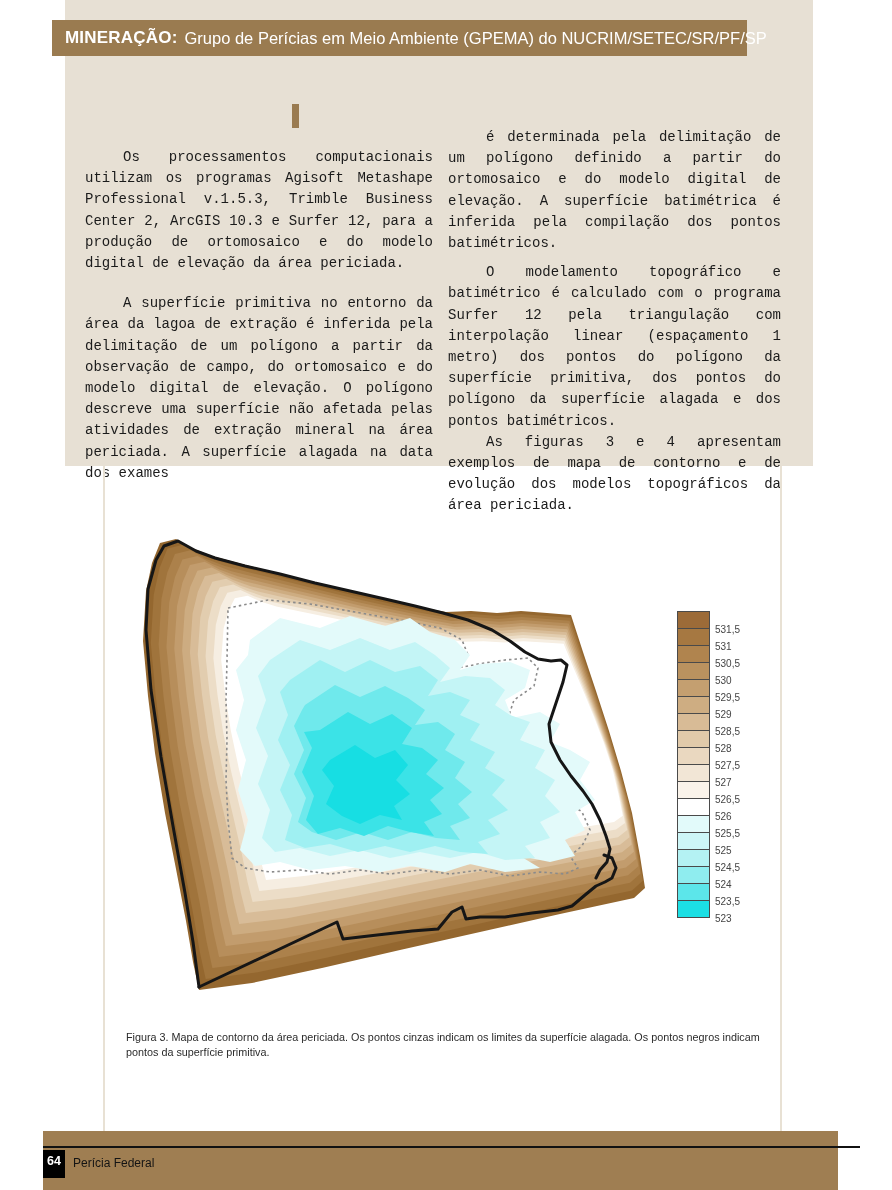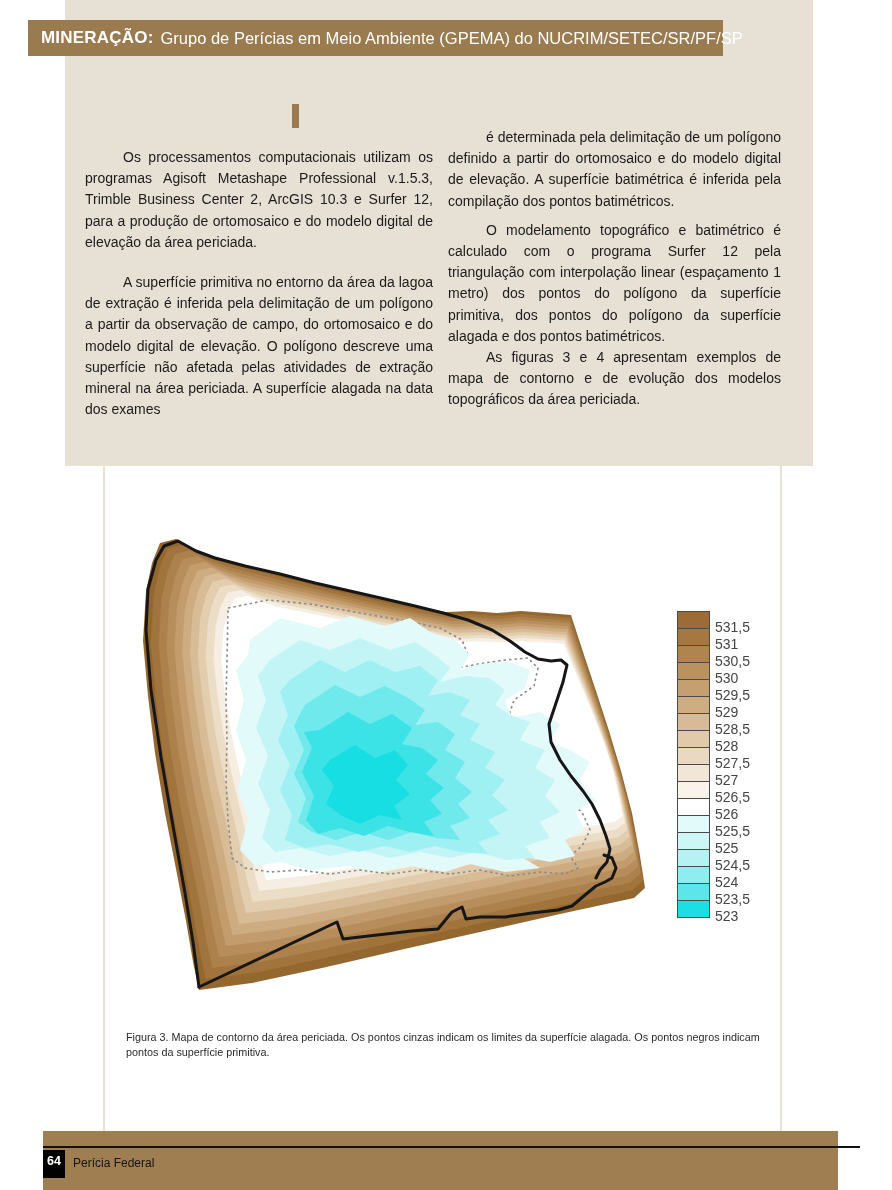--- a/index.html
+++ b/index.html
@@ -1,45 +1,45 @@
 <!DOCTYPE html>
 <html><head>
 <meta charset="utf-8">
 <style>
   html,body{margin:0;padding:0;background:#fff;}
   .page{position:relative;width:892px;height:1190px;background:#ffffff;overflow:hidden;
         font-family:"Liberation Sans",sans-serif;}
   
   .beige-block{position:absolute;left:65px;top:0;width:748px;height:466px;background:#E7E0D4;}
   
-  .header-bar{position:absolute;left:28px;top:20px;width:695px;height:36px;background:#9A7B50;
+  .header-bar{position:absolute;left:52px;top:20px;width:695px;height:36px;background:#9A7B50;
               display:flex;align-items:center;padding-left:13px;box-sizing:border-box;}
   .header-bar .tag{color:#fff;font-weight:bold;font-size:17px;letter-spacing:.2px;}
   .header-bar .title{color:#fff;font-size:16.5px;margin-left:7px;white-space:nowrap;text-align:right;}
   
   .section-bar{position:absolute;left:85px;top:104px;height:24px;background:#9A7B50;
                display:flex;align-items:center;padding:0 10px;}
   .section-bar span{color:#fff;font-weight:bold;font-size:14px;}
   .section-accent{position:absolute;left:292px;top:104px;width:7px;height:24px;background:#9A7B50;}
   
   .col{position:absolute;color:#1B1B1B;font-size:14px;line-height:21.2px;text-align:justify;}
-  .col p{margin:0;text-indent:38px;}
+  .col p{margin:0;text-indent:38px;font-family:Liberation Mono, monospace;}
   .col-left{left:85px;top:147px;width:348px;}
   .col-left p + p{margin-top:19px;}
   .col-right{left:448px;top:127px;width:333px;}
   .col-right .gap{margin-top:8px;}
   
   .vrule{position:absolute;top:466px;width:2px;height:665px;background:#E8E1D4;}
   .vrule.left{left:103px;} .vrule.right{left:780px;}
   
   .map-svg{position:absolute;left:100px;top:490px;}
   .legend{position:absolute;left:677px;top:612px;}
   .legend-row{position:relative;width:33px;height:18px;margin-top:-1px;}
   .legend-swatch{width:33px;height:18px;border:1px solid #4a4a4a;box-sizing:border-box;}
-  .legend-label{position:absolute;left:38px;bottom:-6px;font-size:14px;color:#454545;white-space:nowrap;}
+  .legend-label{position:absolute;left:38px;bottom:-6px;font-size:10px;color:#454545;white-space:nowrap;}
   .caption{position:absolute;left:126px;top:1030px;width:660px;font-size:10.8px;line-height:15px;color:#2B2B2B;}
   
   .footer-bar{position:absolute;left:43px;top:1131px;width:795px;height:59px;background:#9F7E52;}
   .footer-line{position:absolute;left:43px;top:1146px;width:817px;height:2px;background:#111;}
   .page-num{position:absolute;left:43px;top:1150px;width:22px;height:28px;background:#000;color:#fff;
             font-size:12.5px;font-weight:bold;display:flex;align-items:flex-start;justify-content:center;padding-top:4px;box-sizing:border-box;}
   .pub-name{position:absolute;left:73px;top:1156px;font-size:12px;color:#141414;}
 </style>
 </head>
 <body>

